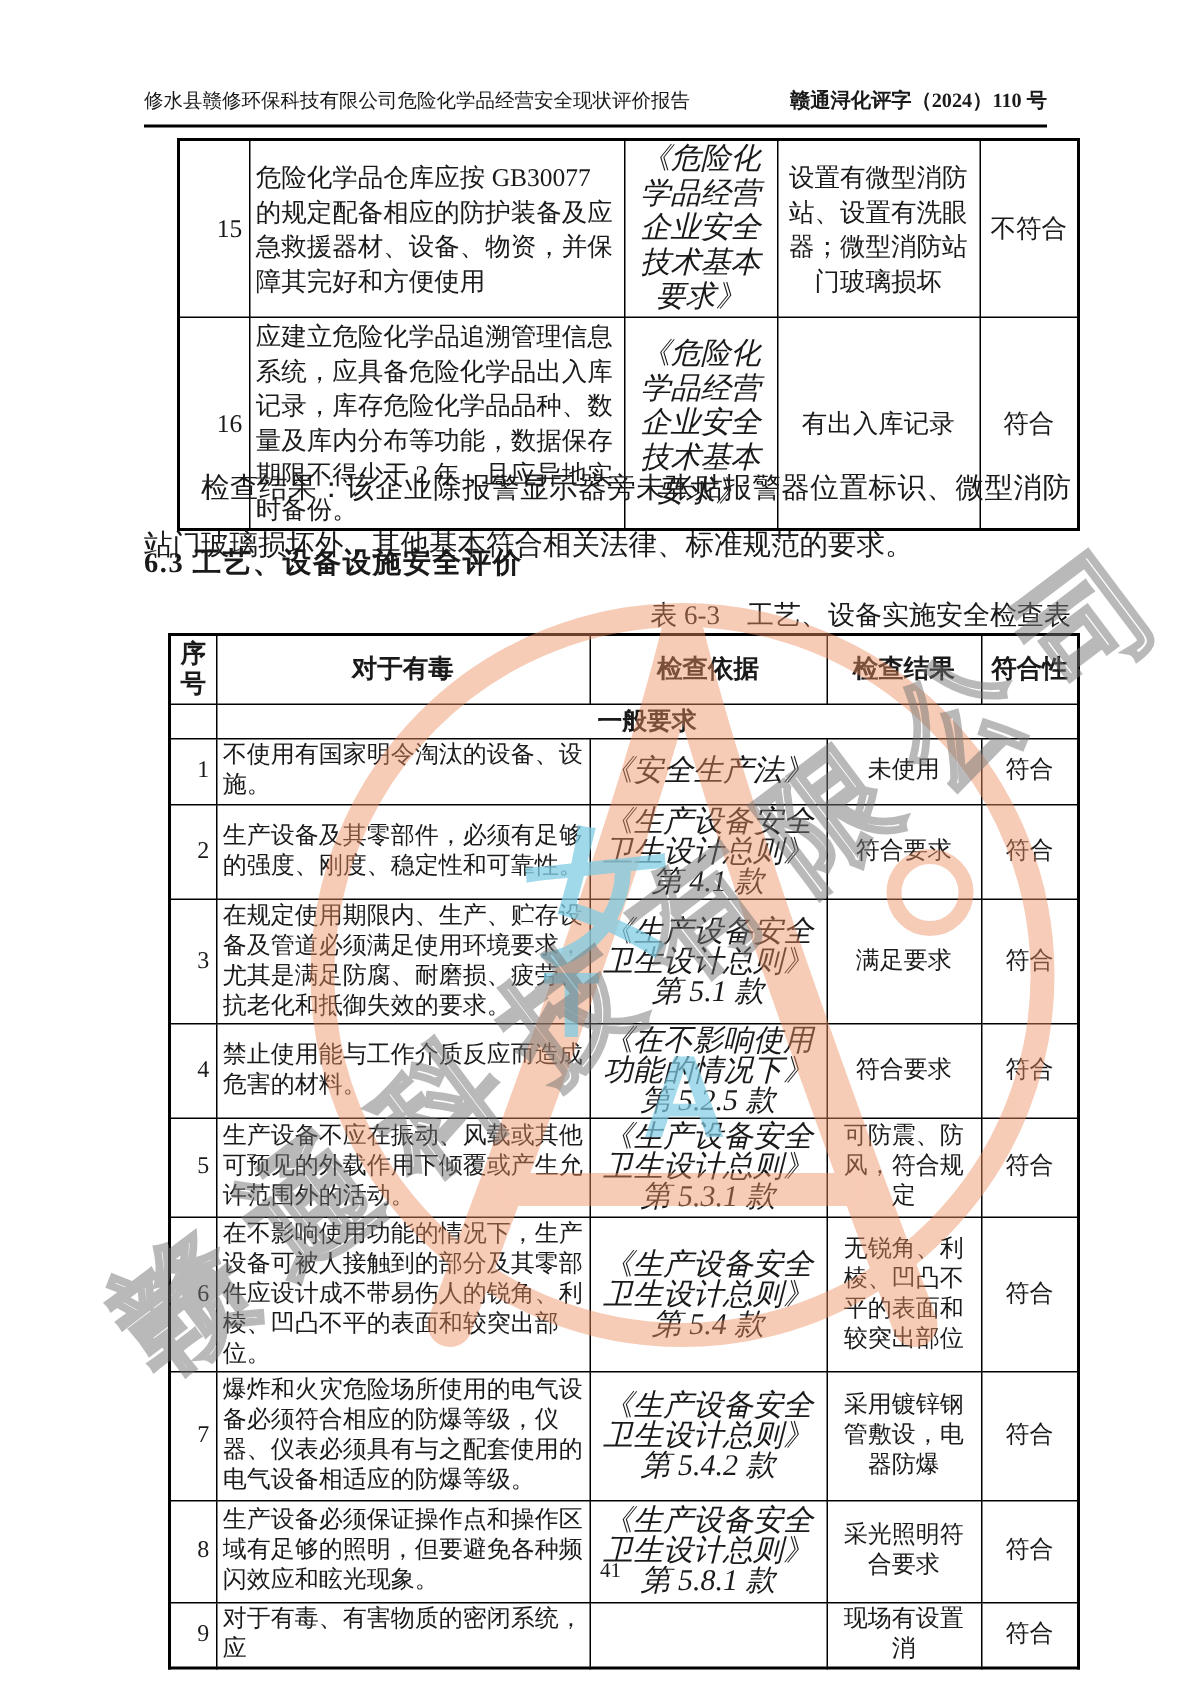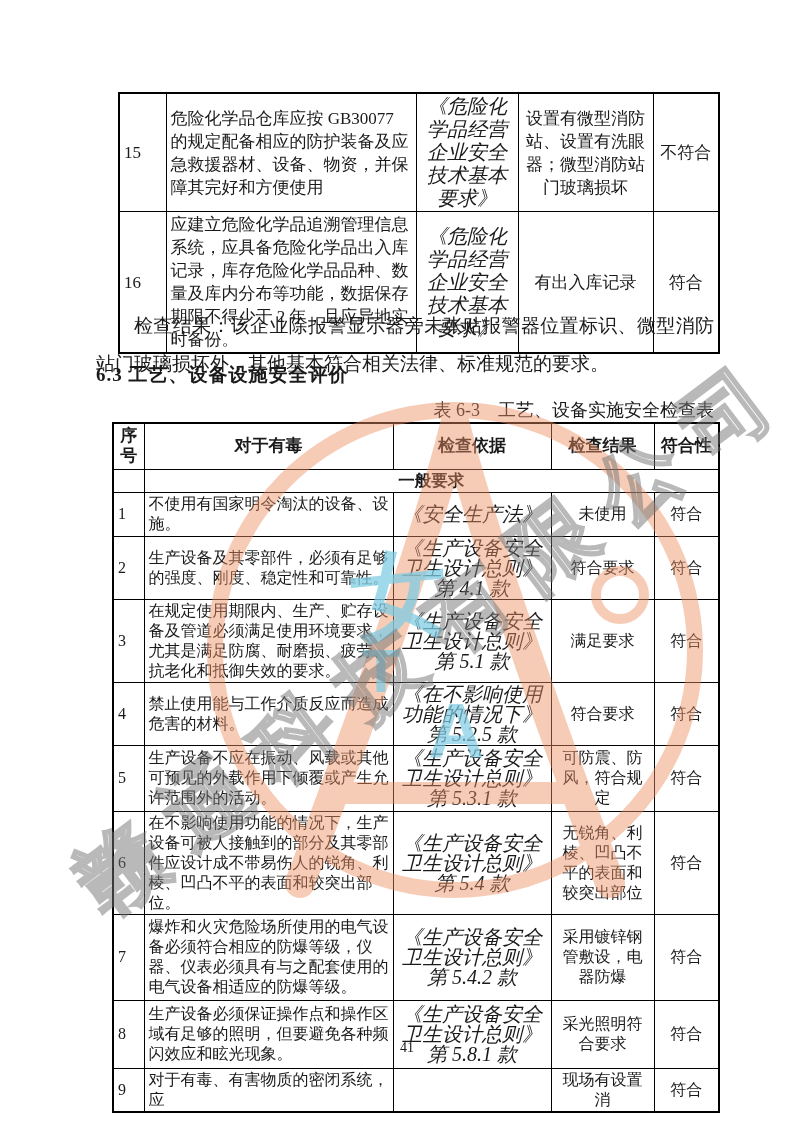--- a/index.html
+++ b/index.html
@@ -22,21 +22,21 @@
 
   
   table{border-collapse:collapse;table-layout:fixed;background:transparent;}
   table.doc-table{border:2px solid #000;}
   .doc-table td,.doc-table th{
     border:1px solid #000;vertical-align:middle;padding:1px 4px;
     word-break:break-all;overflow:hidden;
   }
   .table-prev{position:absolute;left:118px;top:92px;width:600px;font-size:17px;line-height:23px;}
   .table-main{position:absolute;left:112px;top:422px;width:606px;font-size:16px;line-height:20px;}
-  .cell-no{text-align:left;padding:1px 1px;}
+  .cell-no{text-align:right;padding:1px 1px;}
   .cell-content{text-align:left;}
   .cell-basis{text-align:center;font-size:20px;font-style:italic;}
   .cell-result{text-align:center;}
   .cell-conf{text-align:center;padding:1px 2px;}
   .table-main th{font-weight:bold;text-align:center;font-size:17px;}
   .group-row td{font-weight:bold;text-align:center;font-size:16.5px;}
 
   
   .summary{
     position:absolute;left:96px;width:618px;top:288px;
@@ -72,20 +72,24 @@
     transform:rotate(-37deg);transform-origin:left center;
     font-size:84px;letter-spacing:24px;font-weight:bold;white-space:nowrap;
     color:transparent;-webkit-text-stroke:2.5px rgba(115,115,115,.5);
   }
 </style>
 </head>
 <body>
 
 <div class="layer-content">
 
+  <div class="page-header">
+    <span class="hdr-left">修水县赣修环保科技有限公司危险化学品经营安全现状评价报告</span>
+    <span class="hdr-right">赣通浔化评字（2024）110 号</span>
+  </div>
 
   <table class="doc-table table-prev">
     <colgroup>
       <col style="width:47px">
         <col style="width:250px">
         <col style="width:102px">
       <col style="width:135px">
         <col style="width:66px">
     </colgroup>
     <tbody id="tbody-prev">

